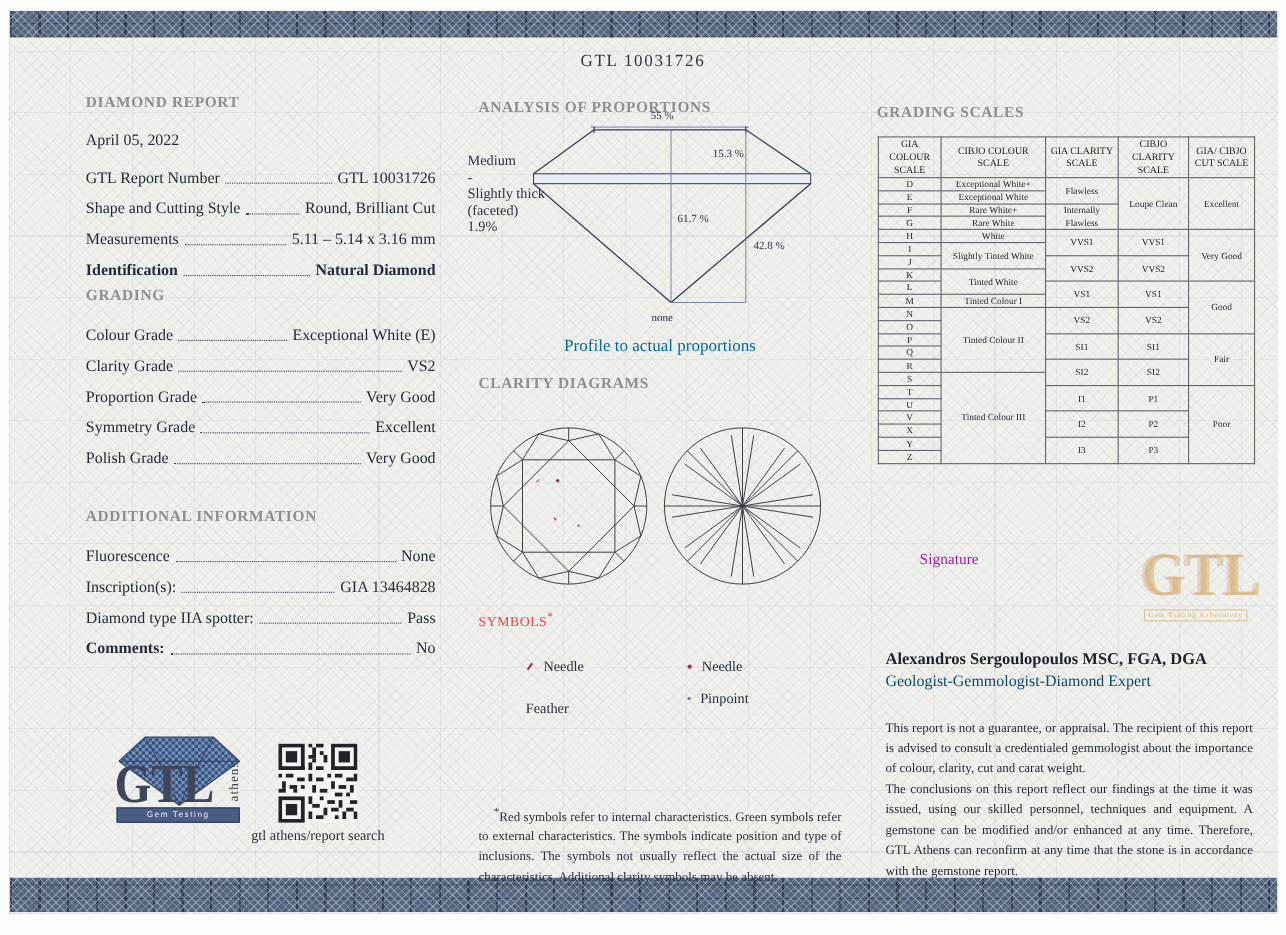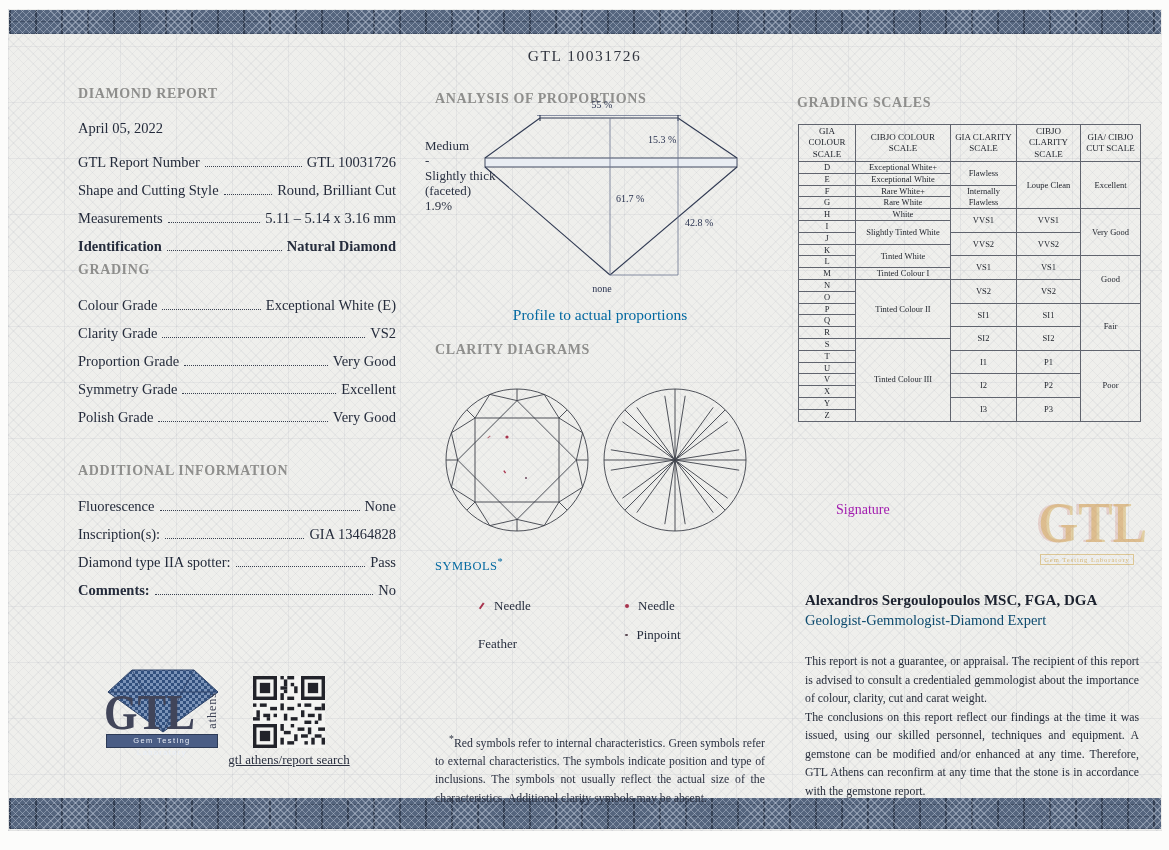--- a/index.html
+++ b/index.html
@@ -33,21 +33,21 @@
   .frow .leader{flex:1;border-bottom:1.7px dotted #3a4150;margin:0 5px 4px;min-width:16px;}
   .bold{font-weight:bold;}
   
   .prop-wrap{position:absolute;top:96px;left:0;width:330px;height:202px;}
   .girdle-note{position:absolute;left:-10px;top:42px;font-size:13px;line-height:15px;color:#2a3142;}
   .prop-caption{position:absolute;top:306px;left:0;width:100%;text-align:center;font-size:15.5px;color:#0369a1;}
   .svgline{stroke:#2f3952;stroke-width:1.1;fill:none;}
   .svgthin{stroke:#6b7590;stroke-width:0.8;fill:none;}
   .svgtxt{font-family:"Liberation Serif",serif;font-size:10px;fill:#2a3350;}
   .clr-line{stroke:#3c3f48;stroke-width:0.9;fill:none;}
-  .sym-h{position:absolute;top:556px;left:0;font-size:12.5px;letter-spacing:.5px;color:#0369a1;}
+  .sym-h{position:absolute;top:556px;left:0;font-size:12.5px;letter-spacing:.5px;color:#ef4444;}
   .legend{position:absolute;top:592px;left:0;width:330px;}
   .leg-item{position:absolute;display:flex;align-items:center;gap:9px;font-size:13px;color:#272e3e;height:16px;}
   .sym{display:inline-block;}
   .sym.needle{width:7px;height:1.5px;background:#a8344e;transform:rotate(-55deg);}
   .sym.crystal{width:4px;height:4px;border-radius:50%;background:#a8344e;}
   .sym.feather{width:8px;height:2px;background:#a8344e;transform:rotate(-48deg);}
   .sym.pinpoint{width:2.5px;height:2.5px;border-radius:50%;background:#5c4a54;}
   .note{position:absolute;top:719px;left:0;width:330px;font-size:11.8px;line-height:1.55;
         text-align:justify;color:#2a3040;text-indent:14px;}
   
@@ -72,21 +72,21 @@
   .gtl-logo{position:absolute;left:104px;top:668px;width:120px;height:96px;}
   .gtl-word{position:absolute;left:0;top:22px;font-size:50px;font-weight:bold;line-height:.9;
             color:#41455a;transform:scaleX(.86);transform-origin:left;}
   .gtl-athens{position:absolute;right:4px;top:24px;writing-mode:vertical-rl;transform:rotate(180deg);
             font-size:12px;letter-spacing:1px;color:#3a3f52;}
   .gtl-banner{position:absolute;left:2px;top:66px;width:110px;height:12px;background:#4a5d85;
             border:1px solid #2c3a56;color:#e8eef8;font-size:7.5px;letter-spacing:1.4px;
             text-align:center;line-height:12px;font-family:"Liberation Sans",sans-serif;}
   .qr{position:absolute;left:253px;top:676px;width:72px;height:72px;}
   .qr-caption{position:absolute;left:196px;top:752px;width:186px;text-align:center;
-            font-size:13px;color:#2a3040;text-decoration:underline;}
+            font-size:13px;color:#2a3040;}
 </style>
 </head>
 <body>
 
 <div id="stage">
   <div class="page">
     <div class="band top"></div>
     <div class="band bottom"></div>
   </div>
 

